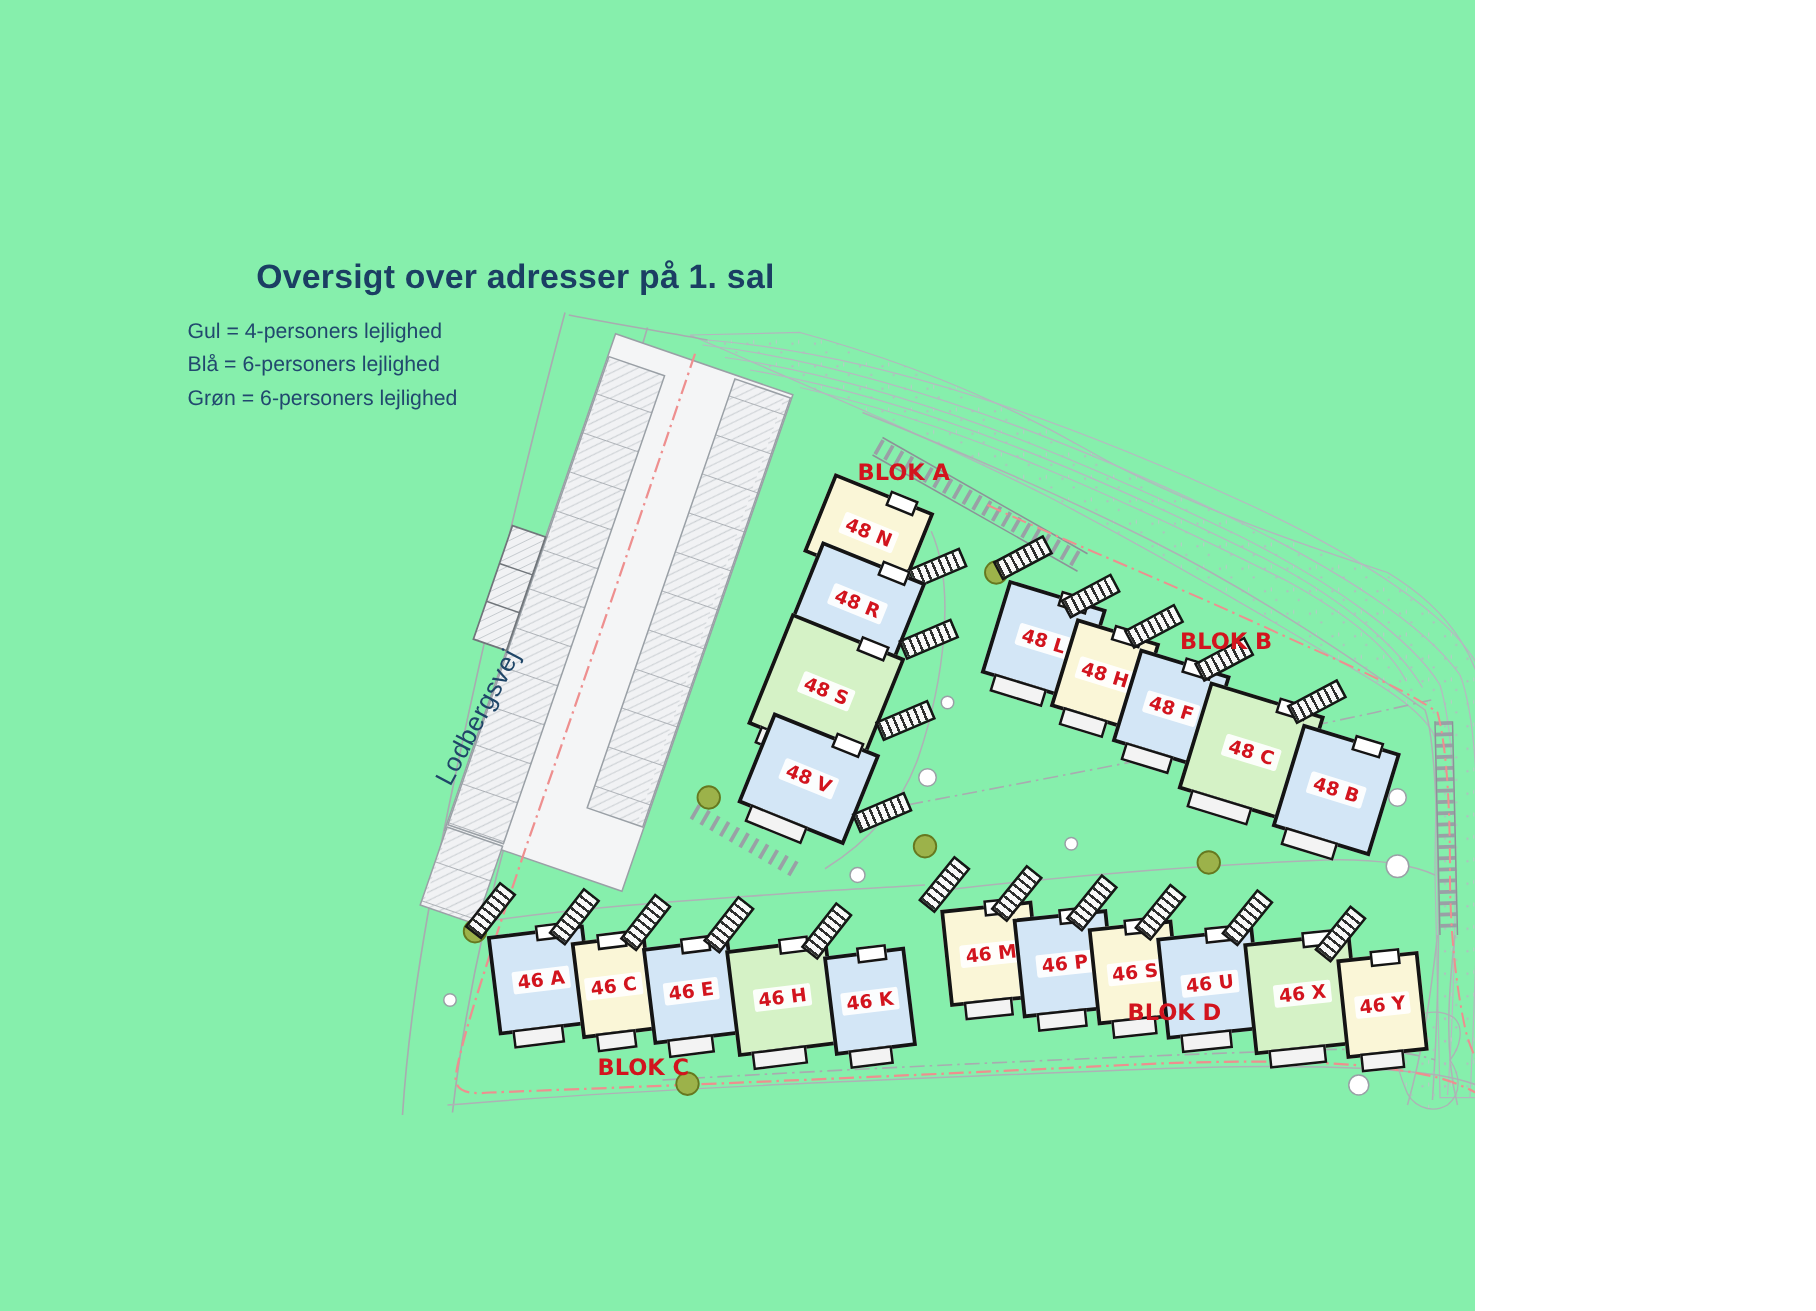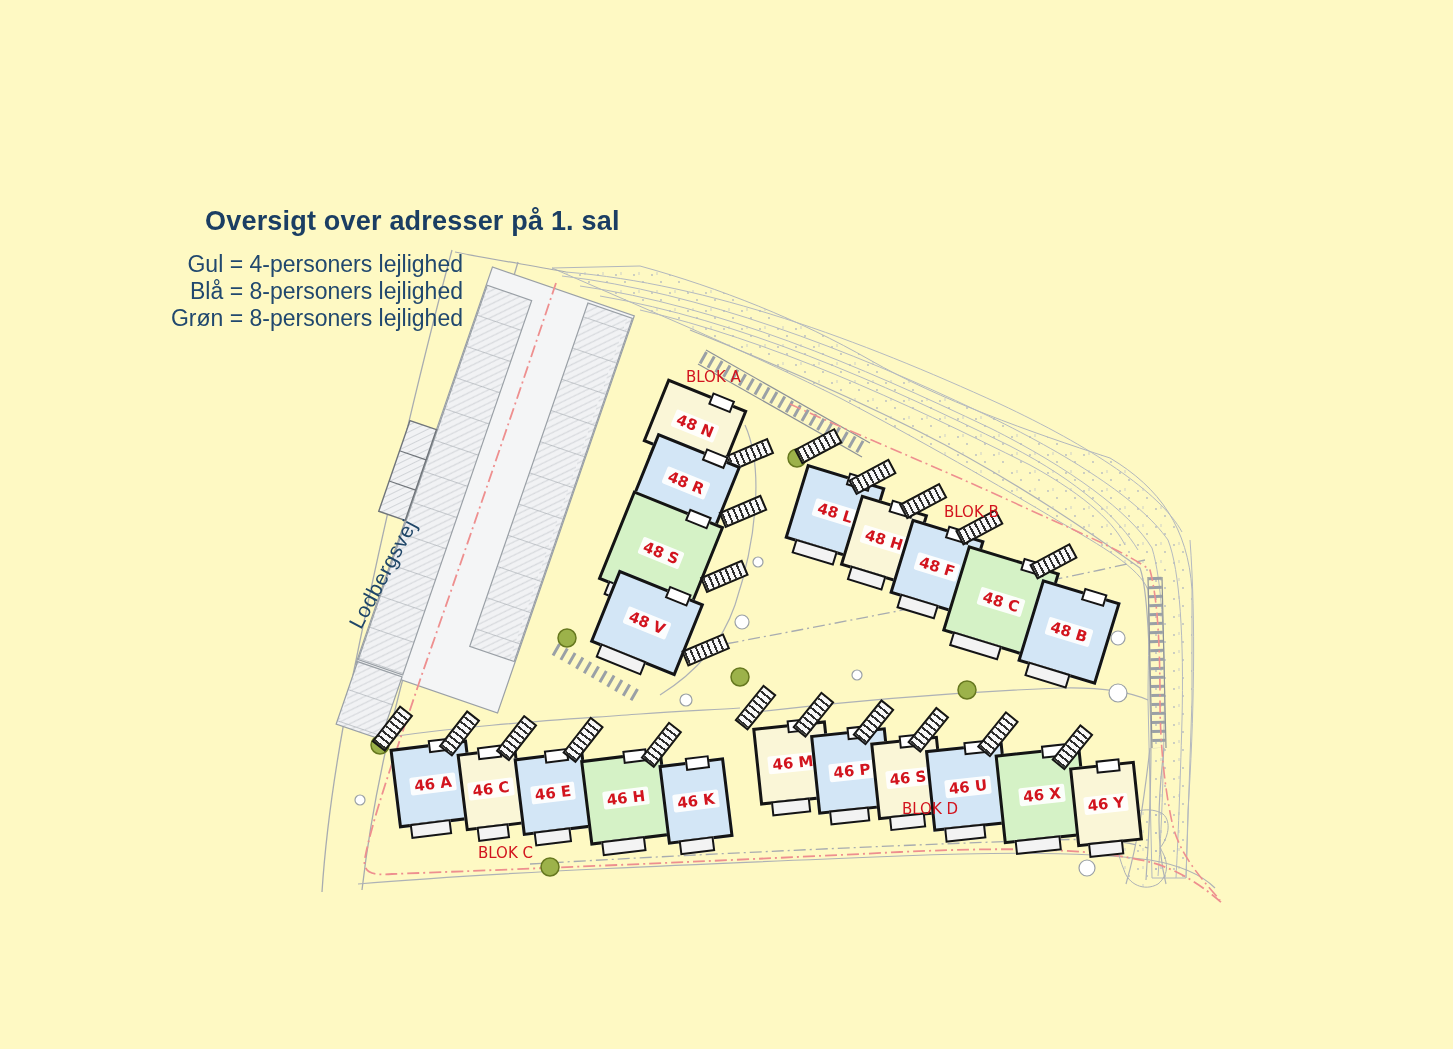--- a/index.html
+++ b/index.html
@@ -1,45 +1,45 @@
 <!DOCTYPE html>
 <html><head>
 <meta charset="utf-8">
 <style>
   html,body{margin:0;padding:0;background:#ffffff;}
-  #stage{position:relative;width:1453px;height:1049px;background:#fef9c3;overflow:hidden;
+  #stage{position:relative;width:1180px;height:1049px;background:#86efac;overflow:hidden;
          font-family:"Liberation Sans",sans-serif;}
   #linework{position:absolute;left:0;top:0;z-index:1;}
 
   
   .title{position:absolute;left:205px;top:206px;z-index:5;font-size:27px;font-weight:bold;
          color:#1b3e63;letter-spacing:.2px;}
-  .legend{position:absolute;left:150px;top:251px;width:313px;z-index:5;text-align:right;
-          color:#21486e;font-size:23px;line-height:27px;}
+  .legend{position:absolute;left:150px;top:251px;width:313px;z-index:5;text-align:left;
+          color:#21486e;font-size:17px;line-height:27px;}
   .street{position:absolute;left:308px;top:562px;width:150px;z-index:4;text-align:center;
           color:#1f4668;font-size:21px;transform:rotate(-62deg);letter-spacing:.5px;}
 
   
   .bld{position:absolute;z-index:3;border:3px solid #141414;box-sizing:border-box;
        display:flex;align-items:center;justify-content:center;}
   .rotA{transform:rotate(22deg);} .rotB{transform:rotate(17deg);}
   .rotC{transform:rotate(-7deg);} .rotD{transform:rotate(-6deg);}
   .bld::before{content:"";position:absolute;top:-7px;right:12px;width:20px;height:9px;
        background:#ffffff;border:2px solid #141414;}
   .bld::after{content:"";position:absolute;bottom:-15px;left:8px;width:52%;height:11px;
        background:#f3f3f3;border:2px solid #141414;}
   .chip{background:rgba(255,255,255,.9);color:#d2141e;font-weight:bold;
         font-family:"DejaVu Sans",sans-serif;font-size:15px;padding:0 4px;border-radius:2px;
         white-space:nowrap;}
   .stair{position:absolute;width:13px;height:42px;border:2px solid #161616;
         background:repeating-linear-gradient(0deg,#2e2e2e 0 2px,#f8f8f8 2px 6px);}
   .blkA .stair{right:-30px;top:22%;transform:rotate(45deg);}
   .blkB .stair,.blkC .stair,.blkD .stair{left:-6px;top:-46px;transform:rotate(45deg);}
 
-  .blockLabel{position:absolute;z-index:4;color:#d2141e;font-weight:normal;font-size:15px;
+  .blockLabel{position:absolute;z-index:4;color:#d2141e;font-weight:bold;font-size:18px;
         font-family:"DejaVu Sans",sans-serif;white-space:nowrap;}
 </style>
 </head>
 <body>
 
 <div id="stage">
 
   <svg id="linework" width="1453" height="1049" viewBox="0 0 1453 1049">
     <defs>
       <pattern id="hatchL" width="6" height="6" patternUnits="userSpaceOnUse" patternTransform="rotate(45)">
@@ -120,22 +120,22 @@
       <circle cx="740" cy="677" r="9"></circle>
       <circle cx="380" cy="745" r="9"></circle>
       <circle cx="967" cy="690" r="9"></circle>
       <circle cx="550" cy="867" r="9"></circle>
     </g>
   </svg>
 
   <div class="title">Oversigt over adresser på 1. sal</div>
   <div class="legend">
     <div>Gul = 4-personers lejlighed</div>
-    <div>Blå = 8-personers lejlighed</div>
-    <div>Grøn = 8-personers lejlighed</div>
+    <div>Blå = 6-personers lejlighed</div>
+    <div>Grøn = 6-personers lejlighed</div>
   </div>
   <div class="street">Lodbergsvej</div>
 
   <div class="blockLabel" style="left:686px;top:368px">BLOK A</div>
   <div class="blockLabel" style="left:944px;top:503px">BLOK B</div>
   <div class="blockLabel" style="left:478px;top:844px">BLOK C</div>
   <div class="blockLabel" style="left:902px;top:800px">BLOK D</div>
 
   <div class="bld blkA rotA" style="left: 652px; top: 392px; width: 86px; height: 68px; background-color: rgb(250, 246, 215);">
     <span class="stair"></span>

